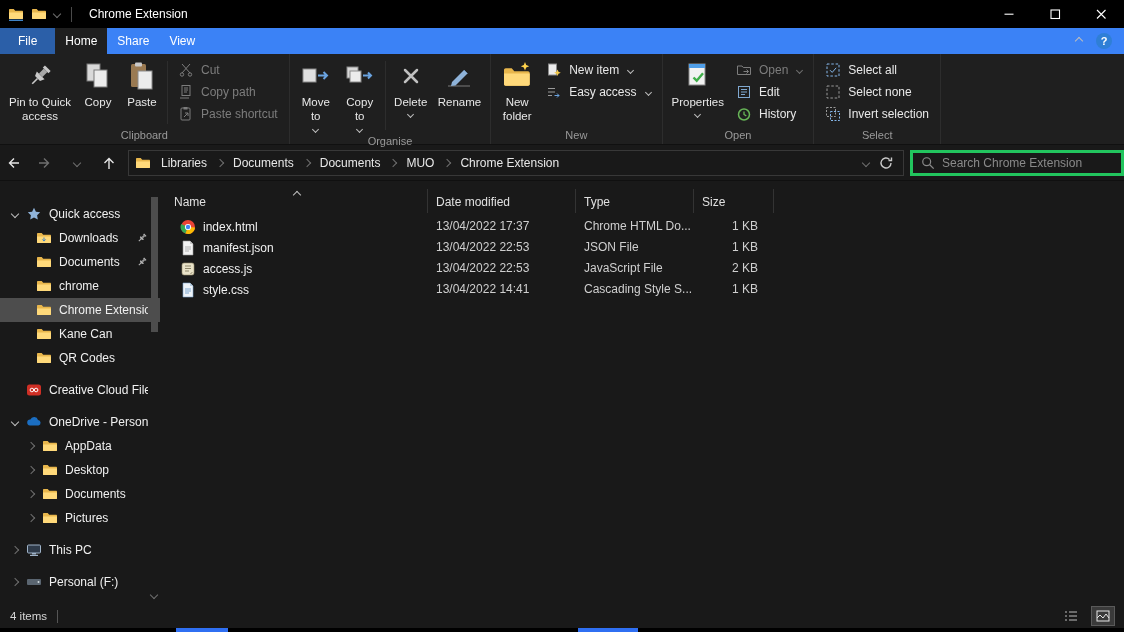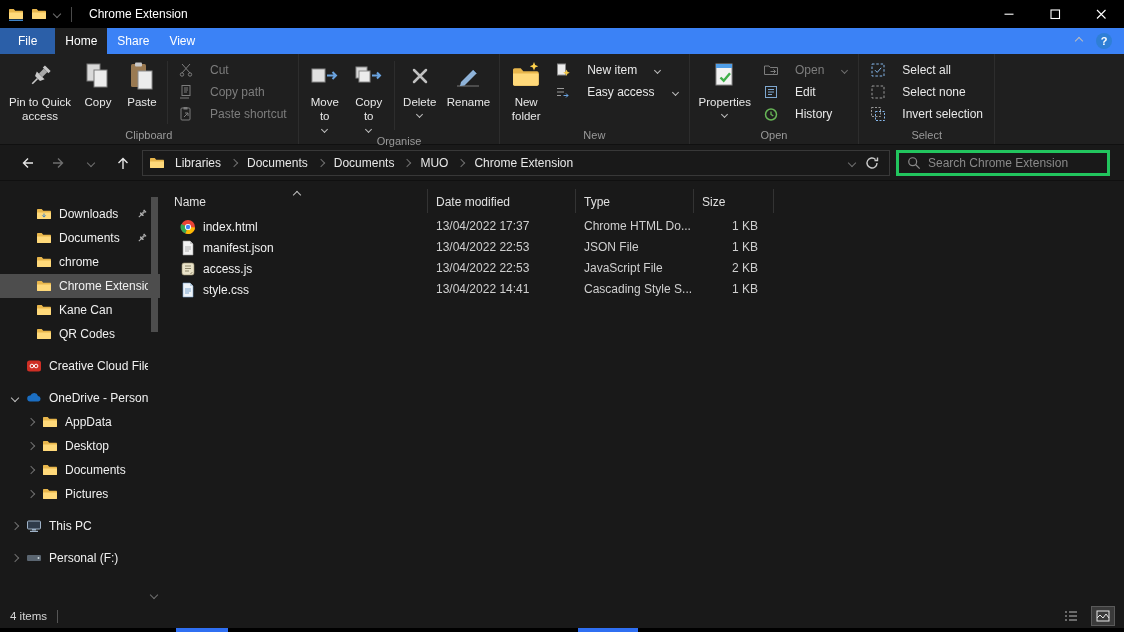--- a/index.html
+++ b/index.html
@@ -35,27 +35,27 @@
 
   
   .ribbon { height:91px; background:#1f1f1f; display:flex; align-items:stretch; border-bottom:1px solid #101010; }
   .rgroup { display:flex; flex-direction:column; border-right:1px solid #2d2d2d; }
   .rgroup-body { flex:1; display:flex; align-items:flex-start; padding:3px 4px 0 4px; }
   .rgroup-label { text-align:center; font-size:11px; color:#9a9a9a; padding:1px 0 3px; }
   .bigbtn { display:flex; flex-direction:column; align-items:center; padding:3px 5px 2px; min-width:44px; }
   .biglabel { font-size:11.5px; color:#e8e8e8; text-align:center; line-height:1.25; white-space:pre-line; margin-top:3px; }
   .bigbtn .cd { margin-top:3px; }
   .smallcol { display:flex; flex-direction:column; padding-top:2px; }
-  .smallbtn { display:flex; align-items:center; gap:16px; height:22px; padding:0 7px; font-size:12px; color:#e8e8e8; }
+  .smallbtn { display:flex; align-items:center; gap:7px; height:22px; padding:0 7px; font-size:12px; color:#e8e8e8; }
   .smallbtn .cd { margin-left:2px; }
   .dis { color:#7d7d7d !important; }
   .vsep { width:1px; background:#2d2d2d; margin:4px 3px; align-self:stretch; }
 
   
-  .addr-row { height:36px; background:#191919; display:flex; align-items:center; padding:0 14px; gap:6px; border-bottom:1px solid #101010; }
+  .addr-row { height:36px; background:#191919; display:flex; align-items:center; padding:0 0; gap:6px; border-bottom:1px solid #101010; }
   .navbtn { width:26px; height:26px; display:flex; align-items:center; justify-content:center; }
   .addr-bar { flex:1; height:26px; border:1px solid #383838; background:#191919; display:flex; align-items:center; padding:0 6px; gap:6px; }
   .bc-item { padding:0 4px; color:#e8e8e8; white-space:nowrap; }
   .addr-spacer { flex:1; }
   .search-box { width:214px; height:26px; border:3px solid #22c55e; background:#191919; display:flex; align-items:center; padding:0 8px; gap:7px; }
   .search-box input { background:transparent; border:none; outline:none; color:#e8e8e8; font-size:12px; width:100%; font-family:"Liberation Sans", sans-serif; }
   .search-box input::placeholder { color:#8a8a8a; }
 
   
   .main { display:flex; height:423px; }
@@ -451,20 +451,31 @@
         </svg>
     </span>
     <input type="text" placeholder="Search Chrome Extension" style="">
   </div>
 </div>
 
 <div class="main">
 
   <div class="sidebar">
 
+    <div class="side-item l0">
+      <span class="chevslot">
+          <span class="cd"></span>
+        </span>
+      <span>
+          <svg class="i16" viewBox="0 0 16 16">
+            <path fill="#8fb3da" d="M8 1.8l1.9 3.9 4.3.6-3.1 3 .7 4.2L8 11.5l-3.8 2 .7-4.2-3.1-3 4.3-.6z"></path>
+          </svg>
+        </span>
+      <span class="lbl">Quick access</span>
+    </div>
 
     <div class="side-item l1">
       <span>
           <svg class="i16" viewBox="0 0 16 16">
             <path fill="#e8b64c" d="M1 4c0-.6.4-1 1-1h3.7l1.5 1.7H14c.6 0 1 .4 1 1V12c0 .6-.4 1-1 1H2c-.6 0-1-.4-1-1z"></path>
             <path fill="#ffd97a" d="M1 6.4h14V12c0 .6-.4 1-1 1H2c-.6 0-1-.4-1-1z"></path>
             <path d="M8 7.5v3.5m-1.7-1.6L8 11.1l1.7-1.7" stroke="#3f83c6" fill="none"></path>
           </svg>
         </span>
       <span class="lbl">Downloads</span>

